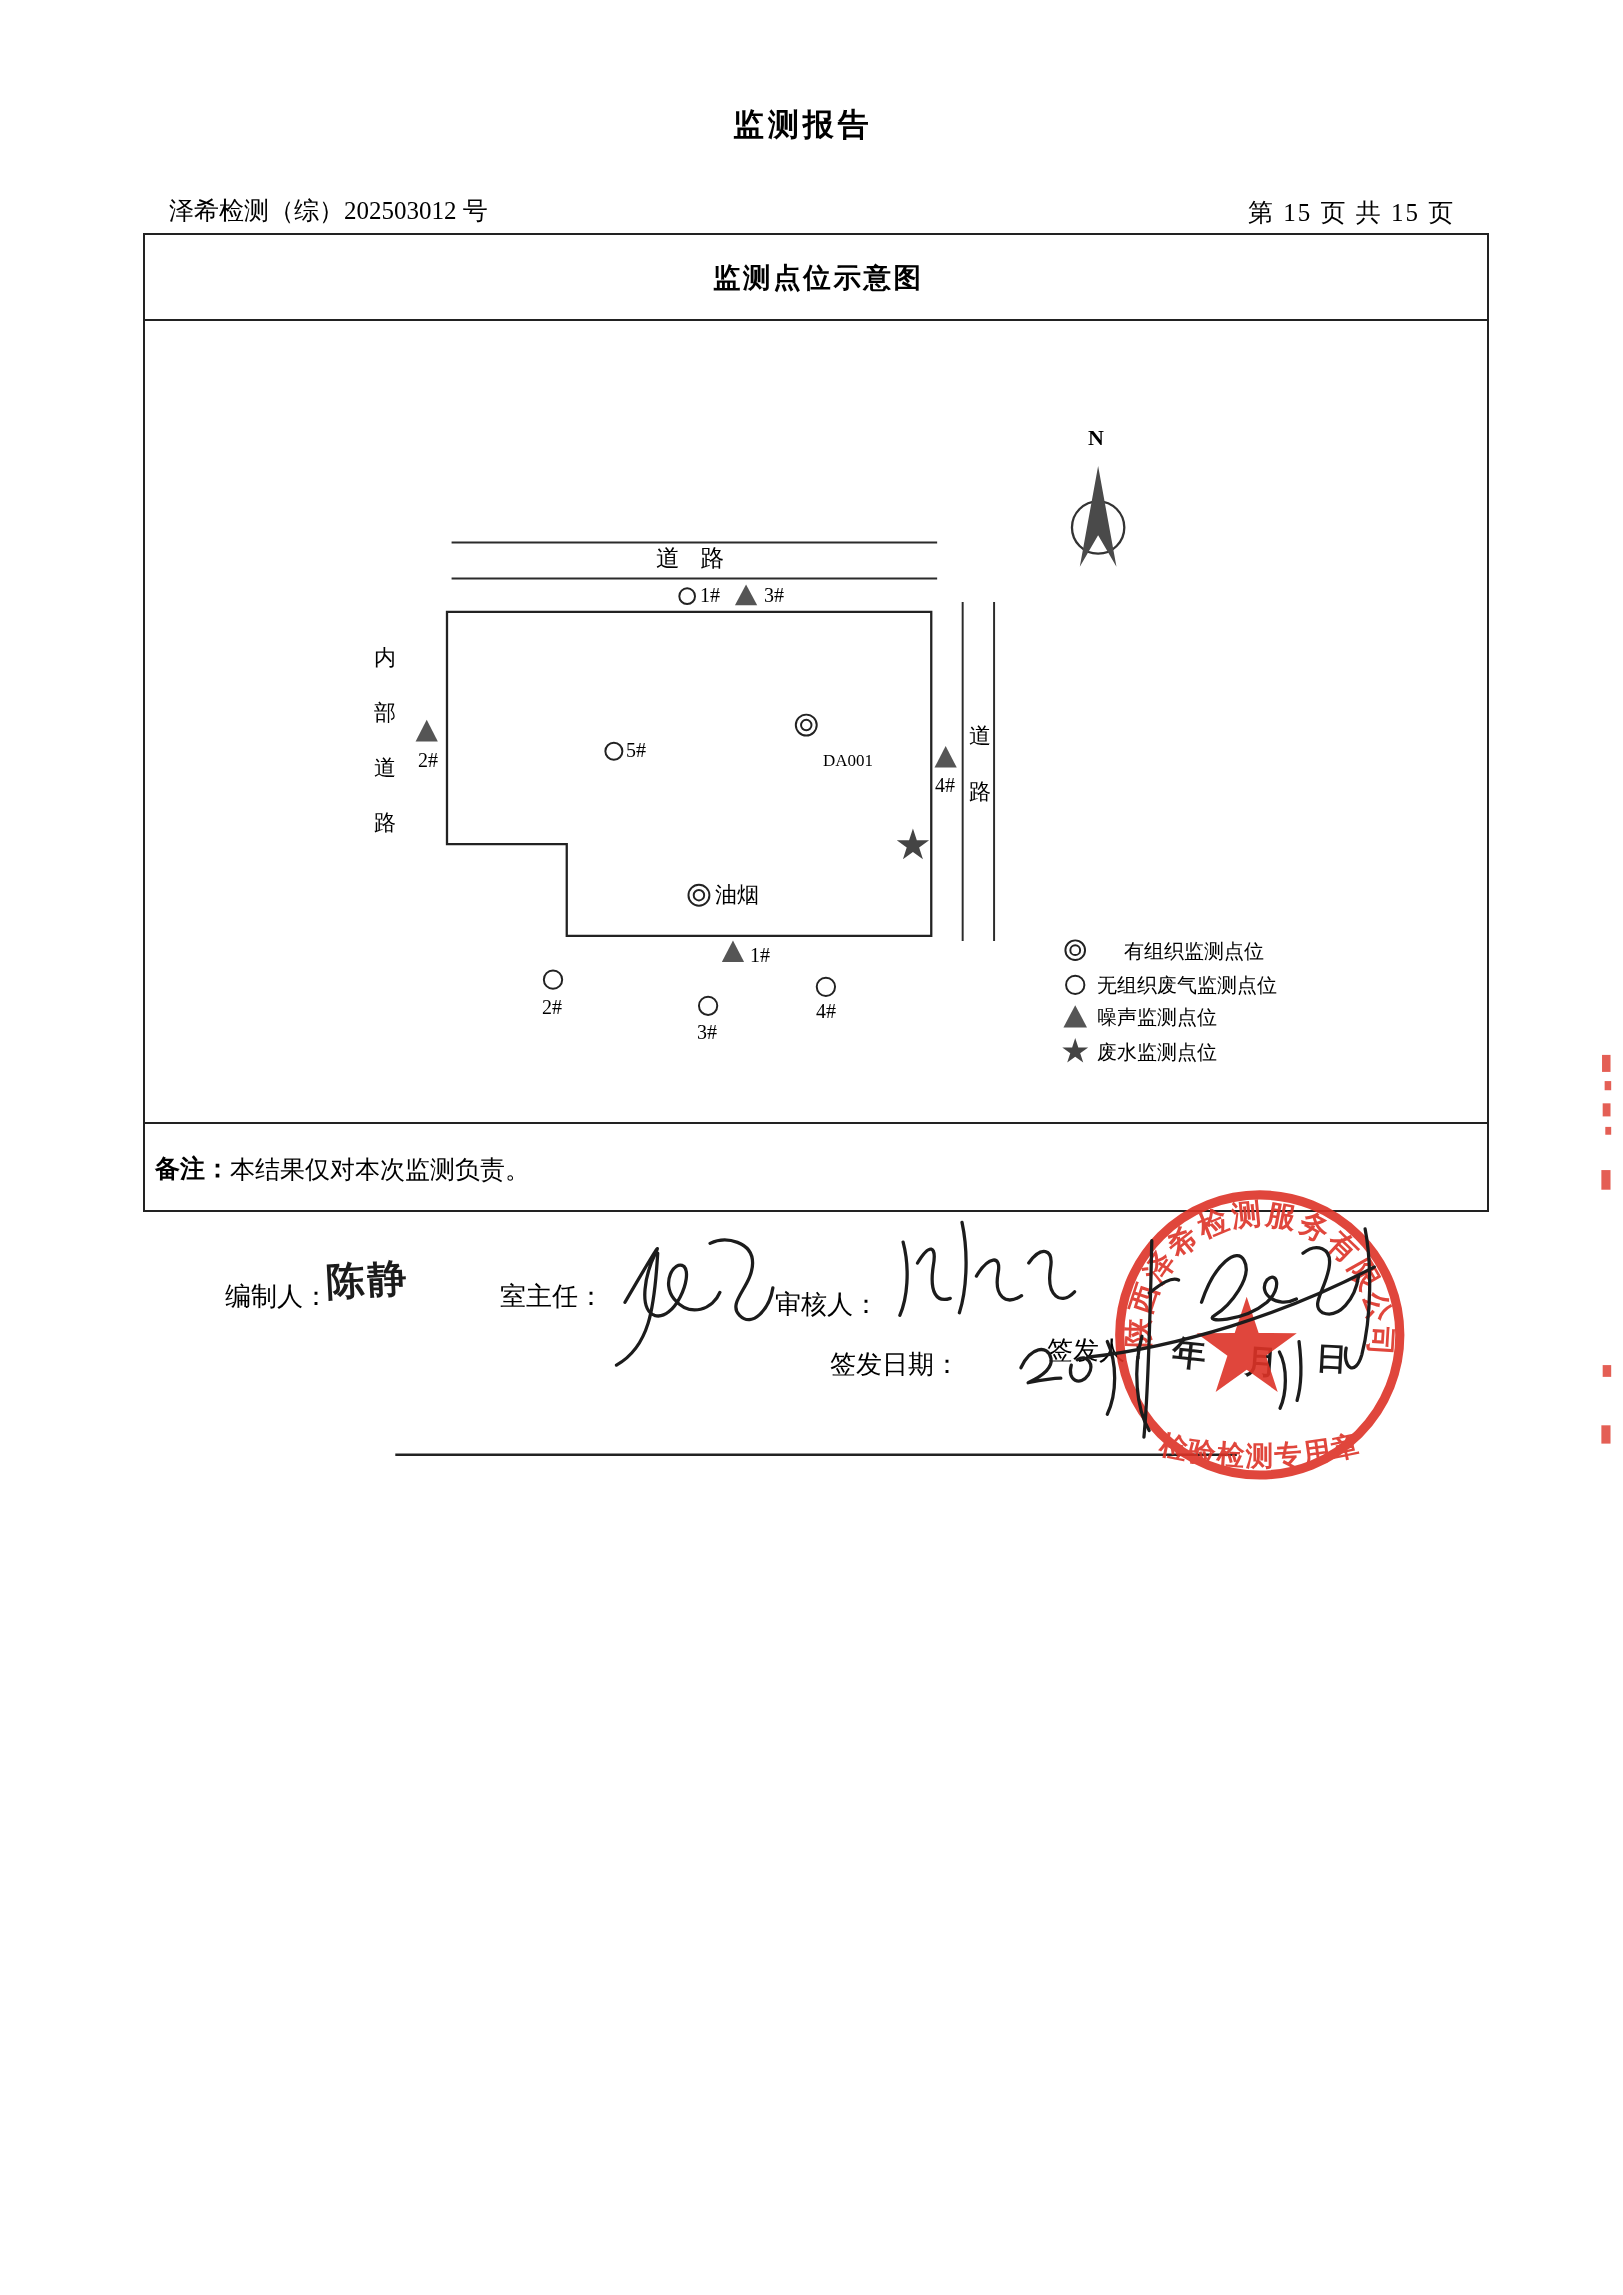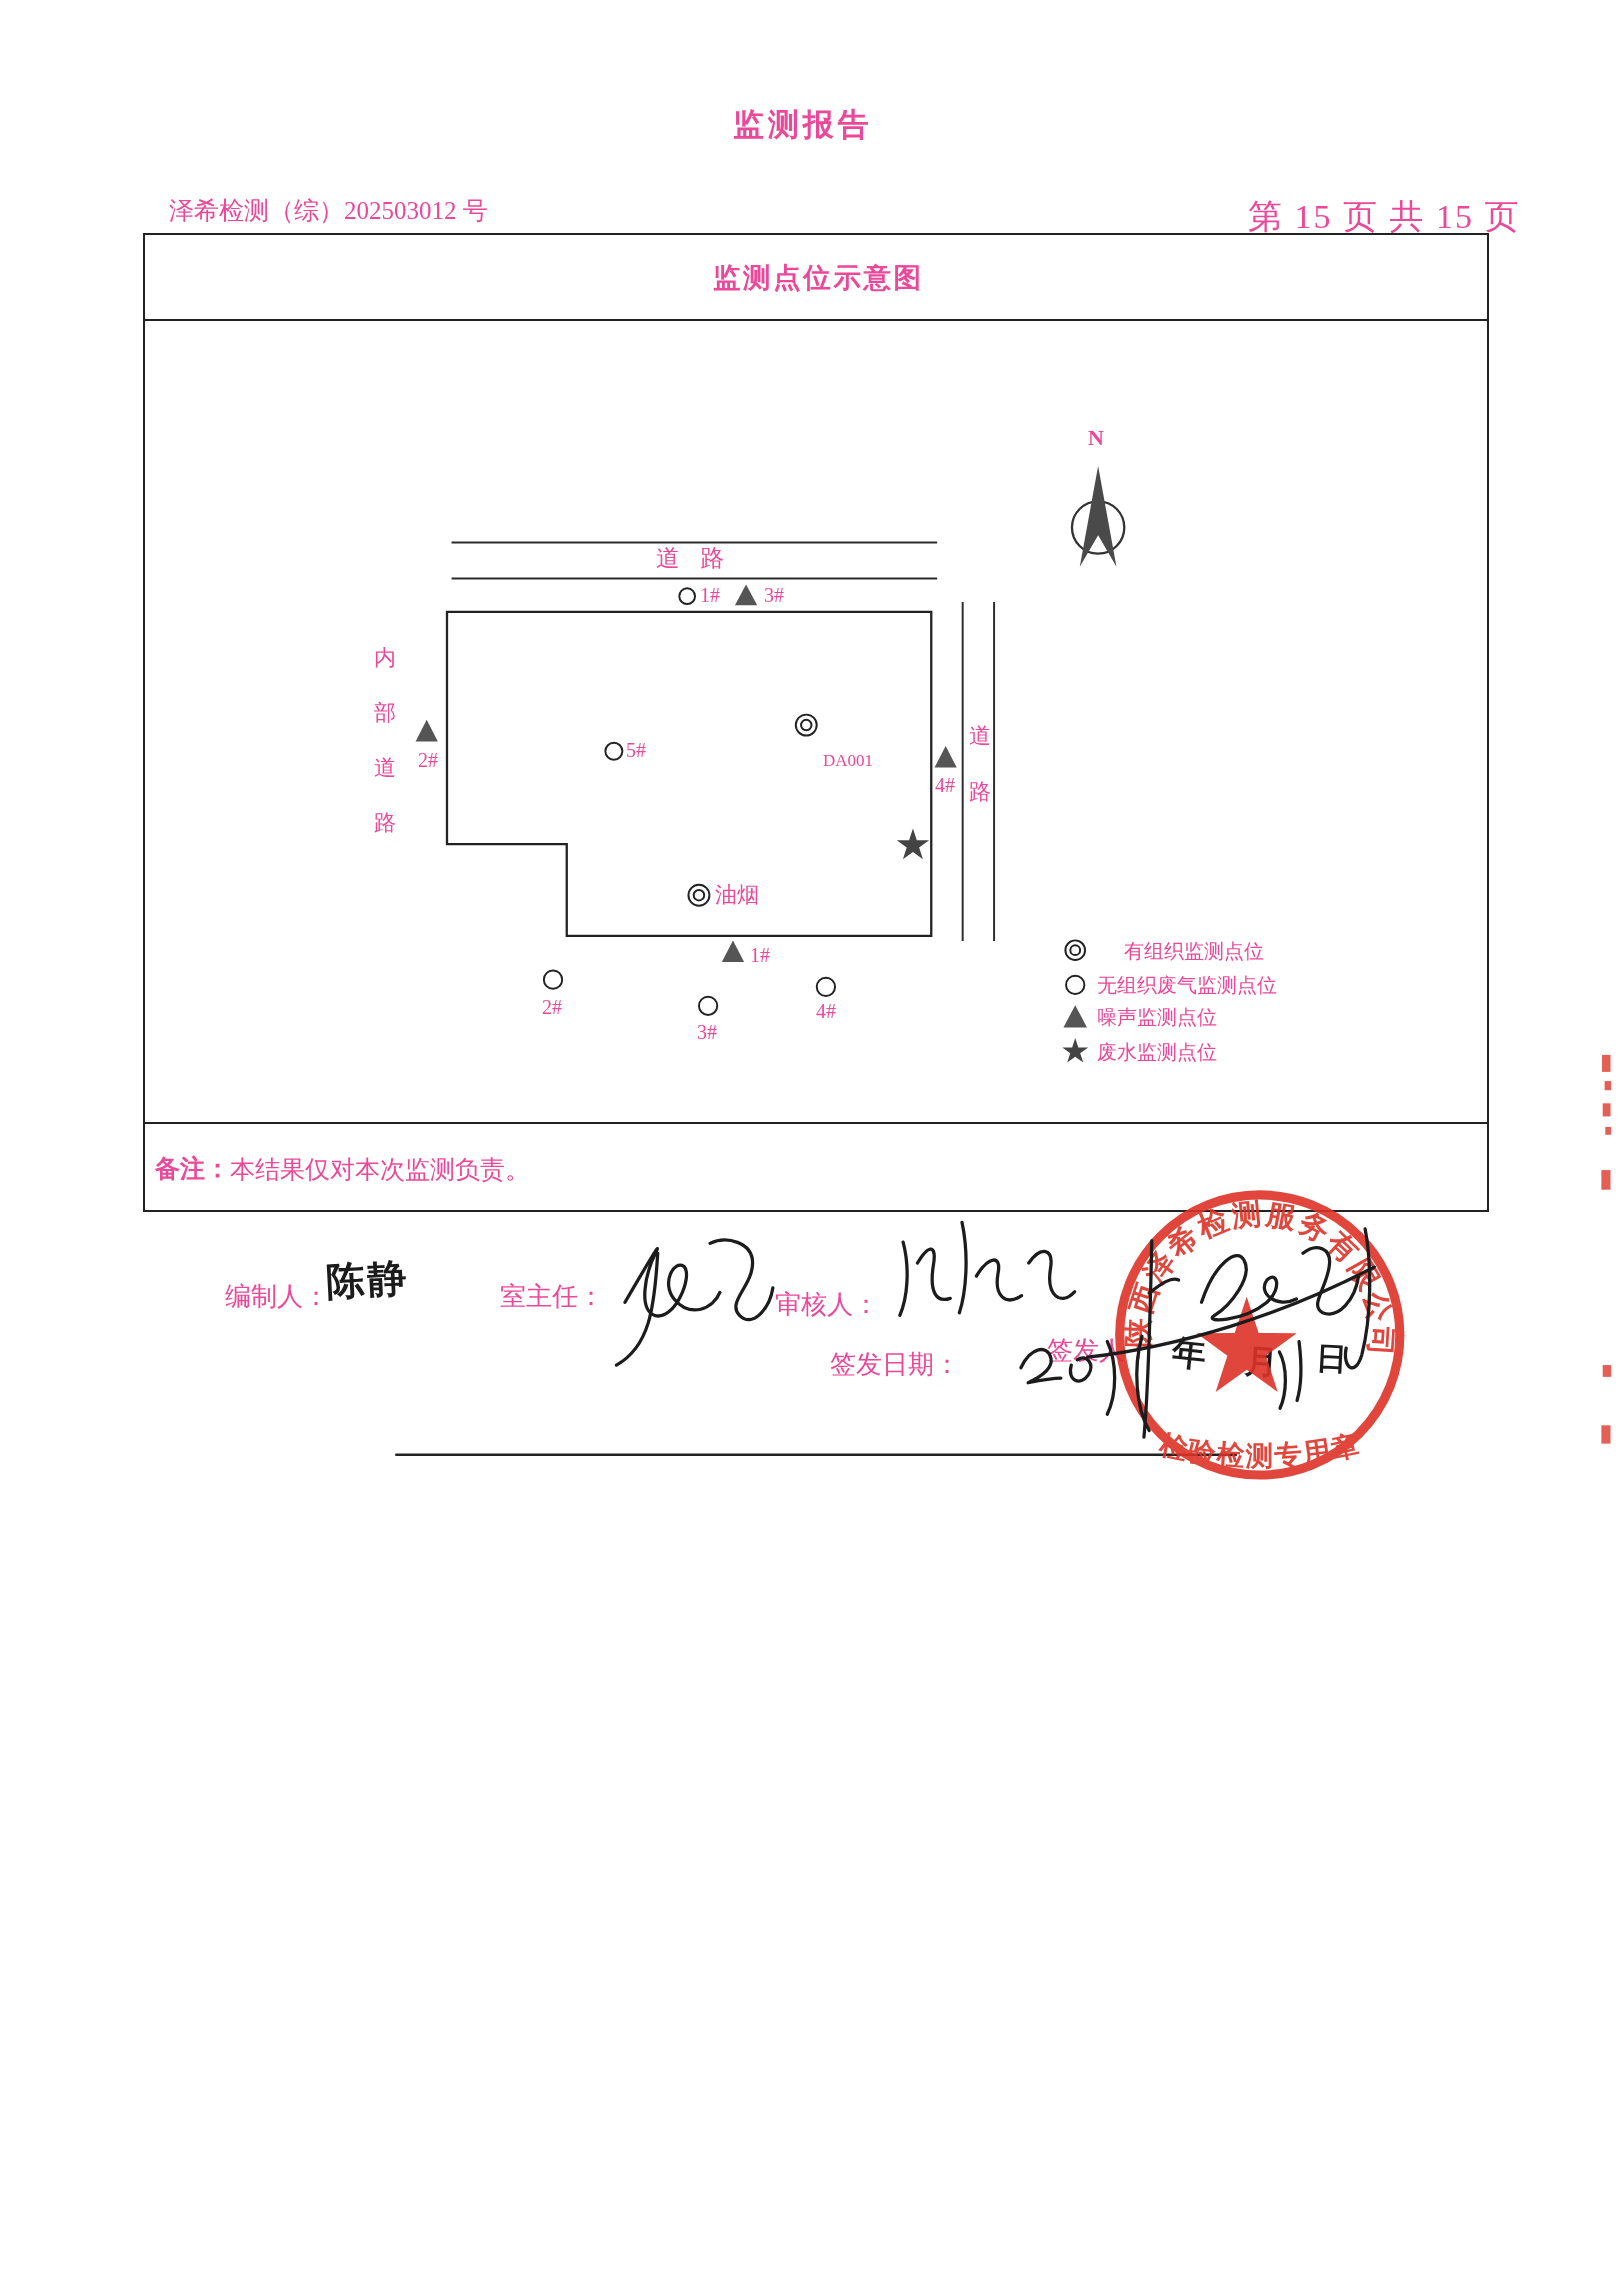--- a/index.html
+++ b/index.html
@@ -1,33 +1,33 @@
 <!DOCTYPE html>
 <html style="font-size:10.5px"><head>
 <meta charset="utf-8">
 <style>
   html,body{margin:0;padding:0;background:#e8e8e8;}
   .page{position:relative;width:1623px;height:2295px;background:#ffffff;overflow:hidden;
         font-family:"Liberation Serif","DejaVu Serif",serif;color:#1f1f1f;}
-  .t{position:absolute;white-space:nowrap;line-height:1;color:#ec4899;}
+  .t{position:absolute;white-space:nowrap;line-height:1;color:#000000;}
   .bold{font-weight:700;}
   .outer-box{position:absolute;left:143px;top:233px;width:1346px;height:979px;
              border:2px solid #222;box-sizing:border-box;}
   .hline{position:absolute;background:#222;height:2px;}
   .art{position:absolute;left:0;top:0;}
   .hand{color:#1b1b1b;font-weight:700;}
 </style>
 </head>
 <body>
 
 <div class="page">
 
   <span class="t bold" style="left:733px;top:109px;font-size:31px;letter-spacing:3.9px;">监测报告</span>
   <span class="t" style="left:169px;top:198px;font-size:25px;">泽希检测（综）202503012 号</span>
-  <span class="t" style="left:1248px;top:200px;font-size:34px;letter-spacing:2px;">第 15 页 共 15 页</span>
+  <span class="t" style="left:1248px;top:200px;font-size:25px;letter-spacing:2px;">第 15 页 共 15 页</span>
 
   <div class="outer-box"></div>
   <div class="hline" style="left:143px;top:319px;width:1346px;"></div>
   <div class="hline" style="left:143px;top:1122px;width:1346px;"></div>
 
   <span class="t bold" style="left:713px;top:264px;font-size:27.5px;letter-spacing:2.6px;">监测点位示意图</span>
 
   <span class="t bold" style="left:1088px;top:427px;font-size:22px;">N</span>
 
   <span class="t" style="left:656px;top:547px;font-size:23.6px;letter-spacing:21px;">道路</span>

